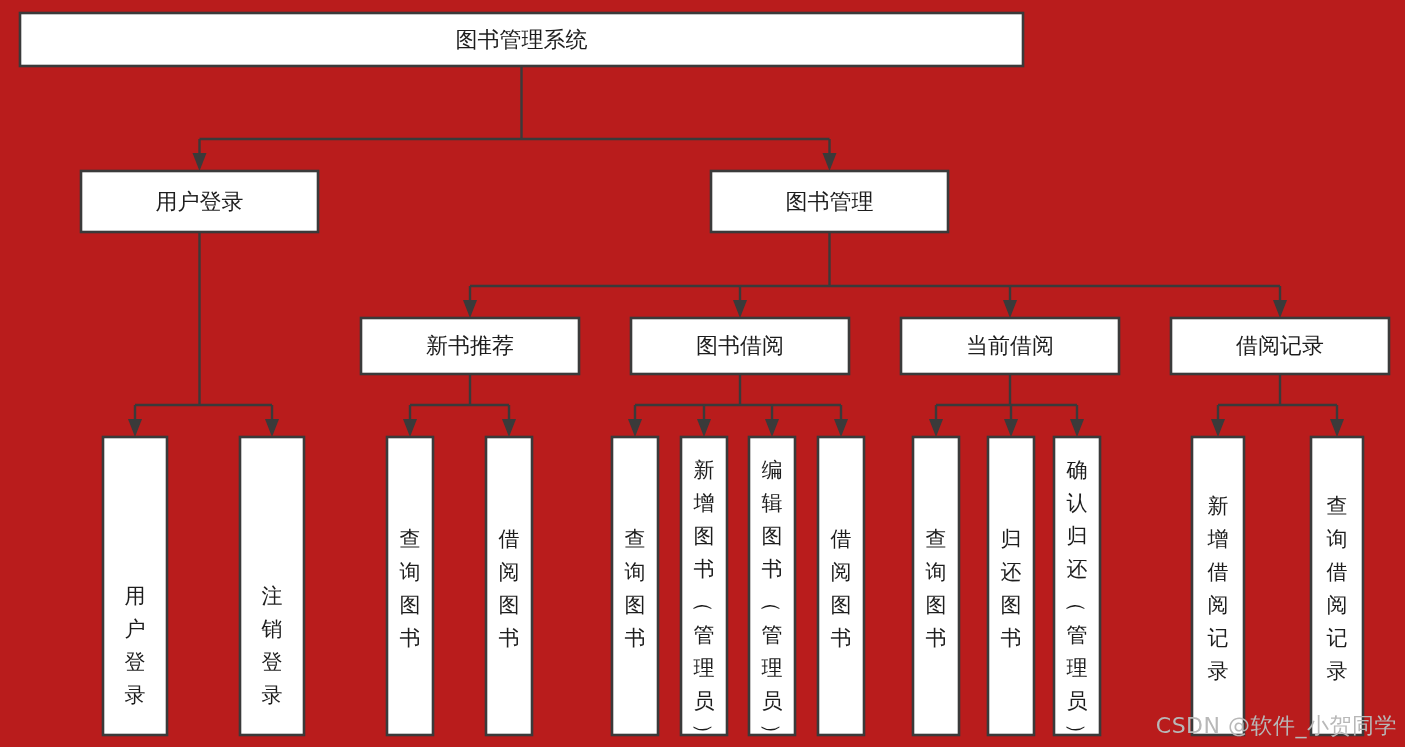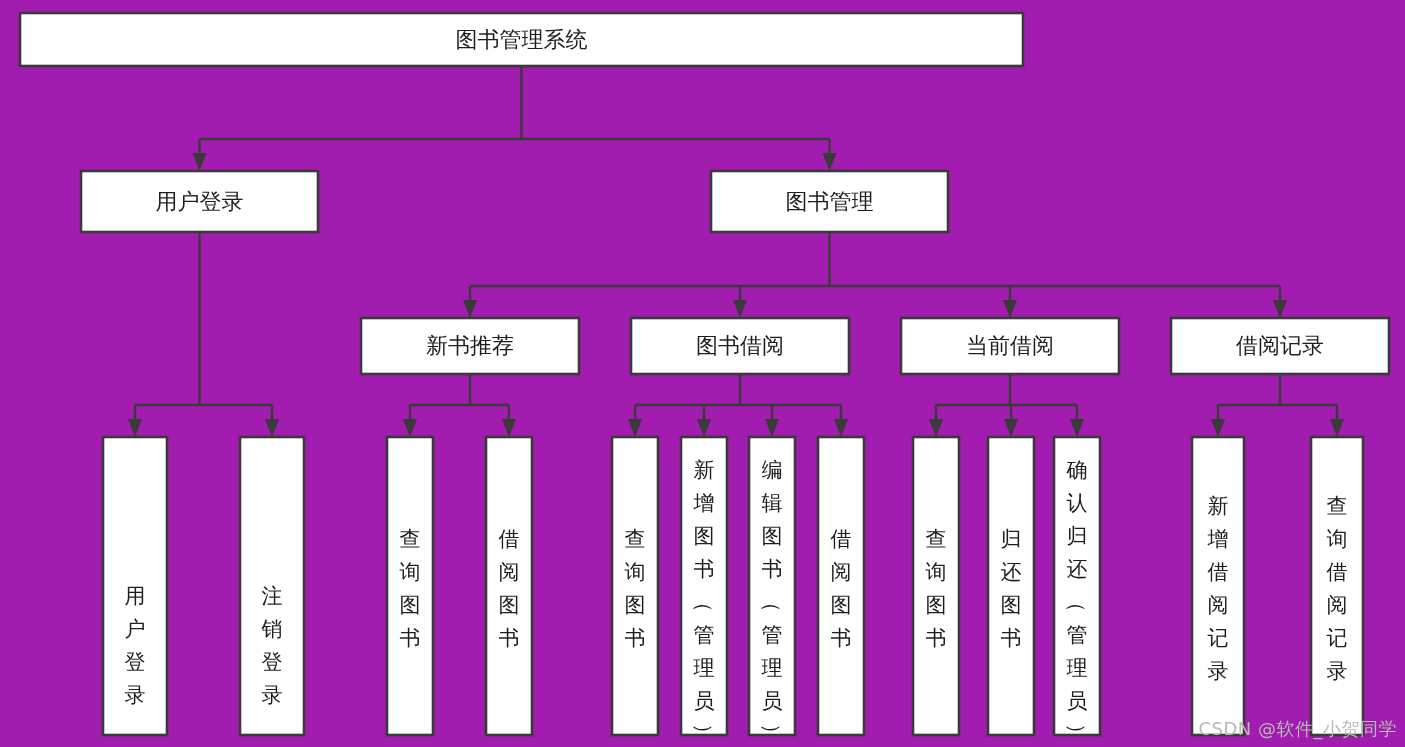--- a/index.html
+++ b/index.html
@@ -11,21 +11,21 @@
     width: 1405px;
     height: 747px;
     font-family: "DejaVu Sans", "Liberation Sans", sans-serif;
     overflow: hidden;
     position: relative;
   }
   #diagram-root {
     position: relative;
     width: 1405px;
     height: 747px;
-    background: #a21caf;
+    background: #b91c1c;
   }
   svg.diagram-canvas {
     position: absolute;
     left: 0;
     top: 0;
     width: 1405px;
     height: 747px;
   }
   .node-box {
     fill: #ffffff;
@@ -53,21 +53,21 @@
     font-family: "DejaVu Sans", "Liberation Sans", sans-serif;
     font-size: 21px;
     fill: #1d1d1d;
     text-anchor: middle;
   }
   .watermark-text {
     position: absolute;
     right: 8px;
     bottom: 6px;
     font-family: "DejaVu Sans", "Liberation Sans", sans-serif;
-    font-size: 18px;
+    font-size: 22px;
     color: #b8b8b8;
     letter-spacing: 0.5px;
     white-space: nowrap;
     user-select: none;
     margin-top: 24px;
   }
 </style>
 </head>
 <body>
 

